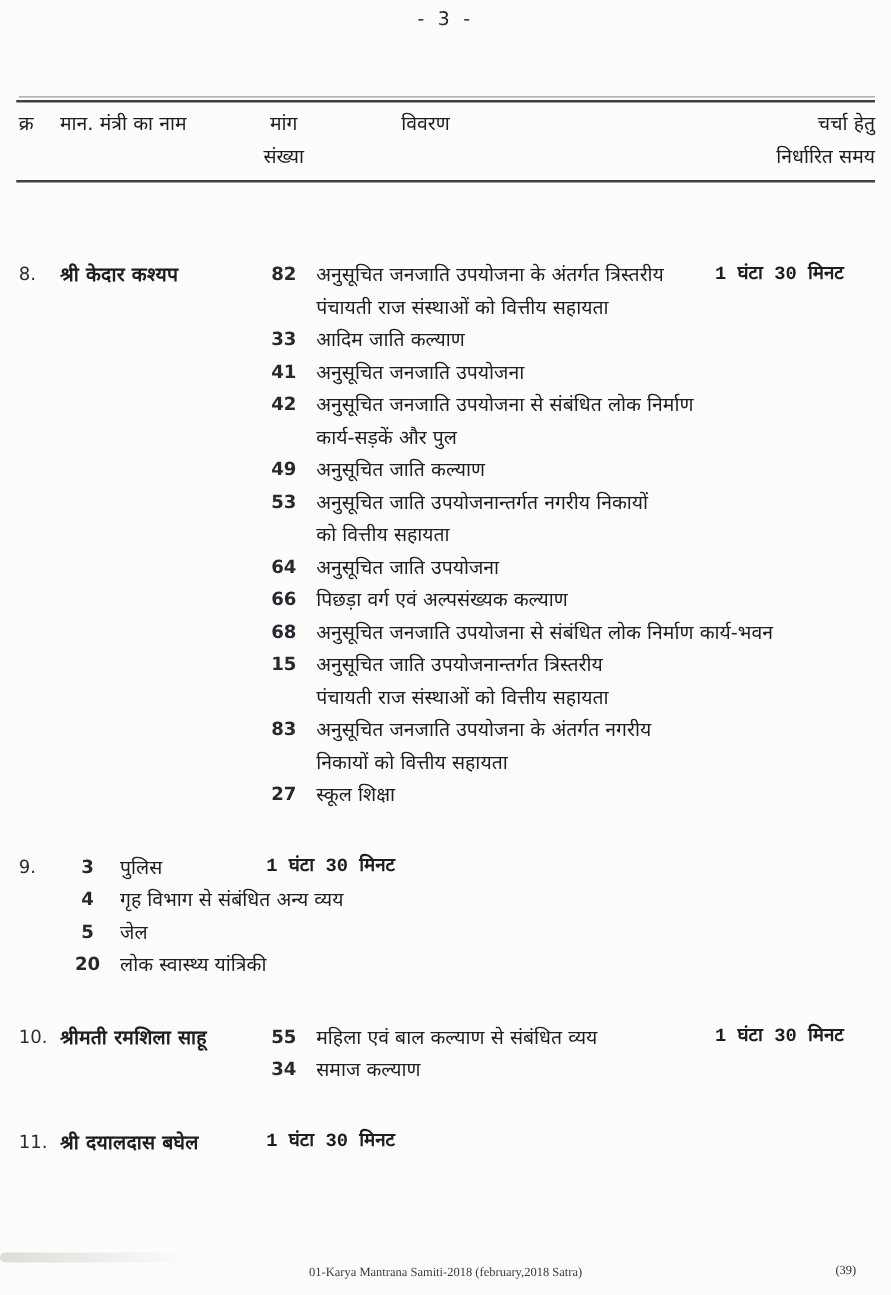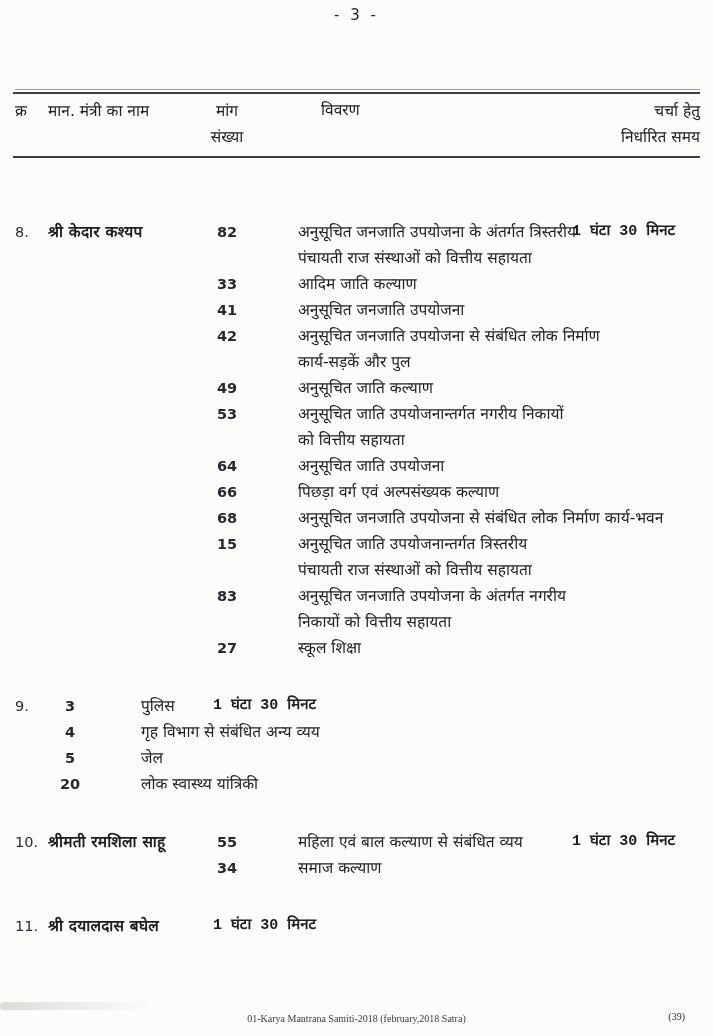--- a/index.html
+++ b/index.html
@@ -18,21 +18,21 @@
   .page-number {
     position: absolute;
     top: 6px; left: 0; right: 0;
     text-align: center;
     font-size: 15px;
     letter-spacing: 3px;
     color: #23262e;
   }
   .doc-table {
     position: absolute;
-    top: 92px; left: 13px; right: 13px;
+    top: 80px; left: 13px; right: 13px;
   }
   .thead {
     position: relative;
     display: grid;
     grid-template-columns: 35px 157px 44px 315px 136px;
     border-top: 2px solid #3c3f45;
     border-bottom: 2px solid #3c3f45;
     padding: 4px 0 6px 0;
     line-height: 26px;
     font-size: 15.5px;
@@ -40,21 +40,21 @@
   .thead::before {
     
     content: "";
     position: absolute;
     top: -5px; left: 2px; right: 0;
     height: 1px;
     background: #9a9a96;
   }
   .h-sr { padding-left: 2px; }
   .h-demand { text-align: center; white-space: pre-line; }
-  .h-details { padding-left: 72px; font-family: Liberation Mono, monospace; }
+  .h-details { padding-left: 72px; }
   .h-time { padding-left: 8px; text-align: right; }
   .h-time .line2 { display: block; padding-left: 14px; }
   .tbody { margin-top: 61px; }
   .row {
     display: grid;
     grid-template-columns: 35px 157px 359px 136px;
     margin-bottom: 32px;
     line-height: 26px;
   }
   .c-sr {
@@ -63,21 +63,20 @@
     color: #2a2d33;
   }
   .c-name {
     font-size: 15.5px;
     font-weight: bold;
     letter-spacing: 0.2px;
   }
   .demand {
     display: grid;
     grid-template-columns: 44px 311px;
-    gap: 45px;
   }
   .d-num {
     text-align: center;
     font-size: 14.5px;
     font-weight: bold;
     color: #26292f;
   }
   .d-desc {
     width: 400px;            
     padding-left: 4px;

